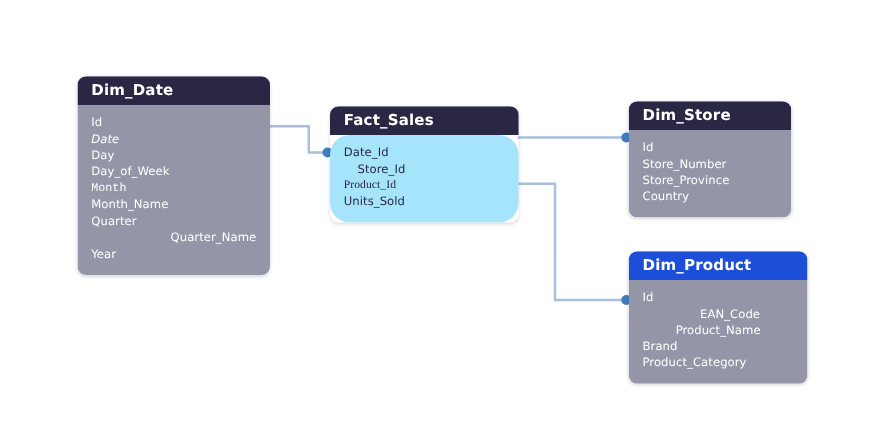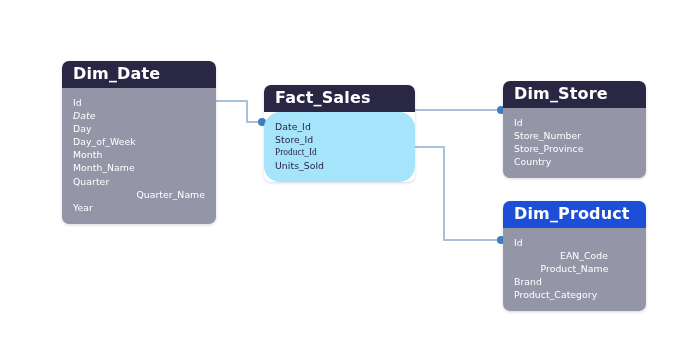--- a/index.html
+++ b/index.html
@@ -26,21 +26,21 @@
     height: 350px;
     pointer-events: none;
   }
   .entity {
     position: absolute;
     border-radius: 7px;
     overflow: hidden;
     box-shadow: 0 1px 3px rgba(40,40,70,0.18);
   }
   .entity-header {
-    font-size: 16px;
+    font-size: 12px;
     font-weight: bold;
     letter-spacing: 0.15px;
     color: #ffffff;
     padding: 5px 11px 6px 11px;
     line-height: 1.0;
   }
   .entity-body {
     padding: 8px 11px 10px 11px;
   }
   .field {
@@ -49,21 +49,21 @@
     color: #ffffff;
     white-space: nowrap;
     letter-spacing: 0.05px;
   }
   .fact .field {
     color: #2a2745;
   }
   
   #ent-dim-date   { left: 62px;  top: 61px;  width: 154px; }
   #ent-fact-sales { left: 264px; top: 85px;  width: 151px; }
-  #ent-dim-store  { left: 503px; top: 81px;  width: 143px; }
+  #ent-dim-store  { left: 503px; top: 81px;  width: 130px; }
   #ent-dim-product{ left: 503px; top: 201px; width: 143px; }
 </style>
 </head>
 <body style="background: rgb(255, 255, 255);">
 
 <div id="canvas">
 
   <svg class="connectors" viewBox="0 0 700 350">
     <path d="M216,101 L247,101 L247,122 L262,122" fill="none" stroke="#a8c0dc" stroke-width="2" stroke-linecap="round" stroke-linejoin="round"></path>
     <circle cx="262" cy="122" r="4" fill="#3f7fc1"></circle>
@@ -75,33 +75,33 @@
     <circle cx="501" cy="240" r="4" fill="#3f7fc1"></circle>
   </svg>
 
   <div class="entity dimension" id="ent-dim-date">
     <div class="entity-header" style="background: rgb(42, 39, 69);">Dim_Date</div>
     <div class="entity-body" style="background: rgb(148, 150, 168);">
       <div class="field" style="color: rgb(255, 255, 255);">Id</div>
       <div class="field" style="color: rgb(255, 255, 255); font-style: italic;">Date</div>
       <div class="field" style="color: rgb(255, 255, 255);">Day</div>
       <div class="field" style="color: rgb(255, 255, 255);">Day_of_Week</div>
-      <div class="field" style="color: rgb(255, 255, 255);">Month</div>
+      <div class="field" style="color: rgb(255, 255, 255); font-family: Liberation Mono, monospace;">Month</div>
       <div class="field" style="color: rgb(255, 255, 255);">Month_Name</div>
       <div class="field" style="color: rgb(255, 255, 255);">Quarter</div>
       <div class="field" style="color: rgb(255, 255, 255); text-align: right;">Quarter_Name</div>
       <div class="field" style="color: rgb(255, 255, 255);">Year</div>
     </div>
   </div>
 
   <div class="entity fact" id="ent-fact-sales">
     <div class="entity-header" style="background: rgb(42, 39, 69);">Fact_Sales</div>
     <div class="entity-body" style="background: rgb(165, 228, 251); border-radius: 16px;">
       <div class="field" style="color: rgb(42, 39, 69);">Date_Id</div>
-      <div class="field" style="color: rgb(42, 39, 69);">Store_Id</div>
+      <div class="field" style="color: rgb(42, 39, 69); margin-left: 11px;">Store_Id</div>
       <div class="field" style="color: rgb(42, 39, 69); font-family: Liberation Serif, serif;">Product_Id</div>
       <div class="field" style="color: rgb(42, 39, 69);">Units_Sold</div>
     </div>
   </div>
 
   <div class="entity dimension" id="ent-dim-store">
     <div class="entity-header" style="background: rgb(42, 39, 69);">Dim_Store</div>
     <div class="entity-body" style="background: rgb(148, 150, 168);">
       <div class="field" style="color: rgb(255, 255, 255);">Id</div>
       <div class="field" style="color: rgb(255, 255, 255);">Store_Number</div>

